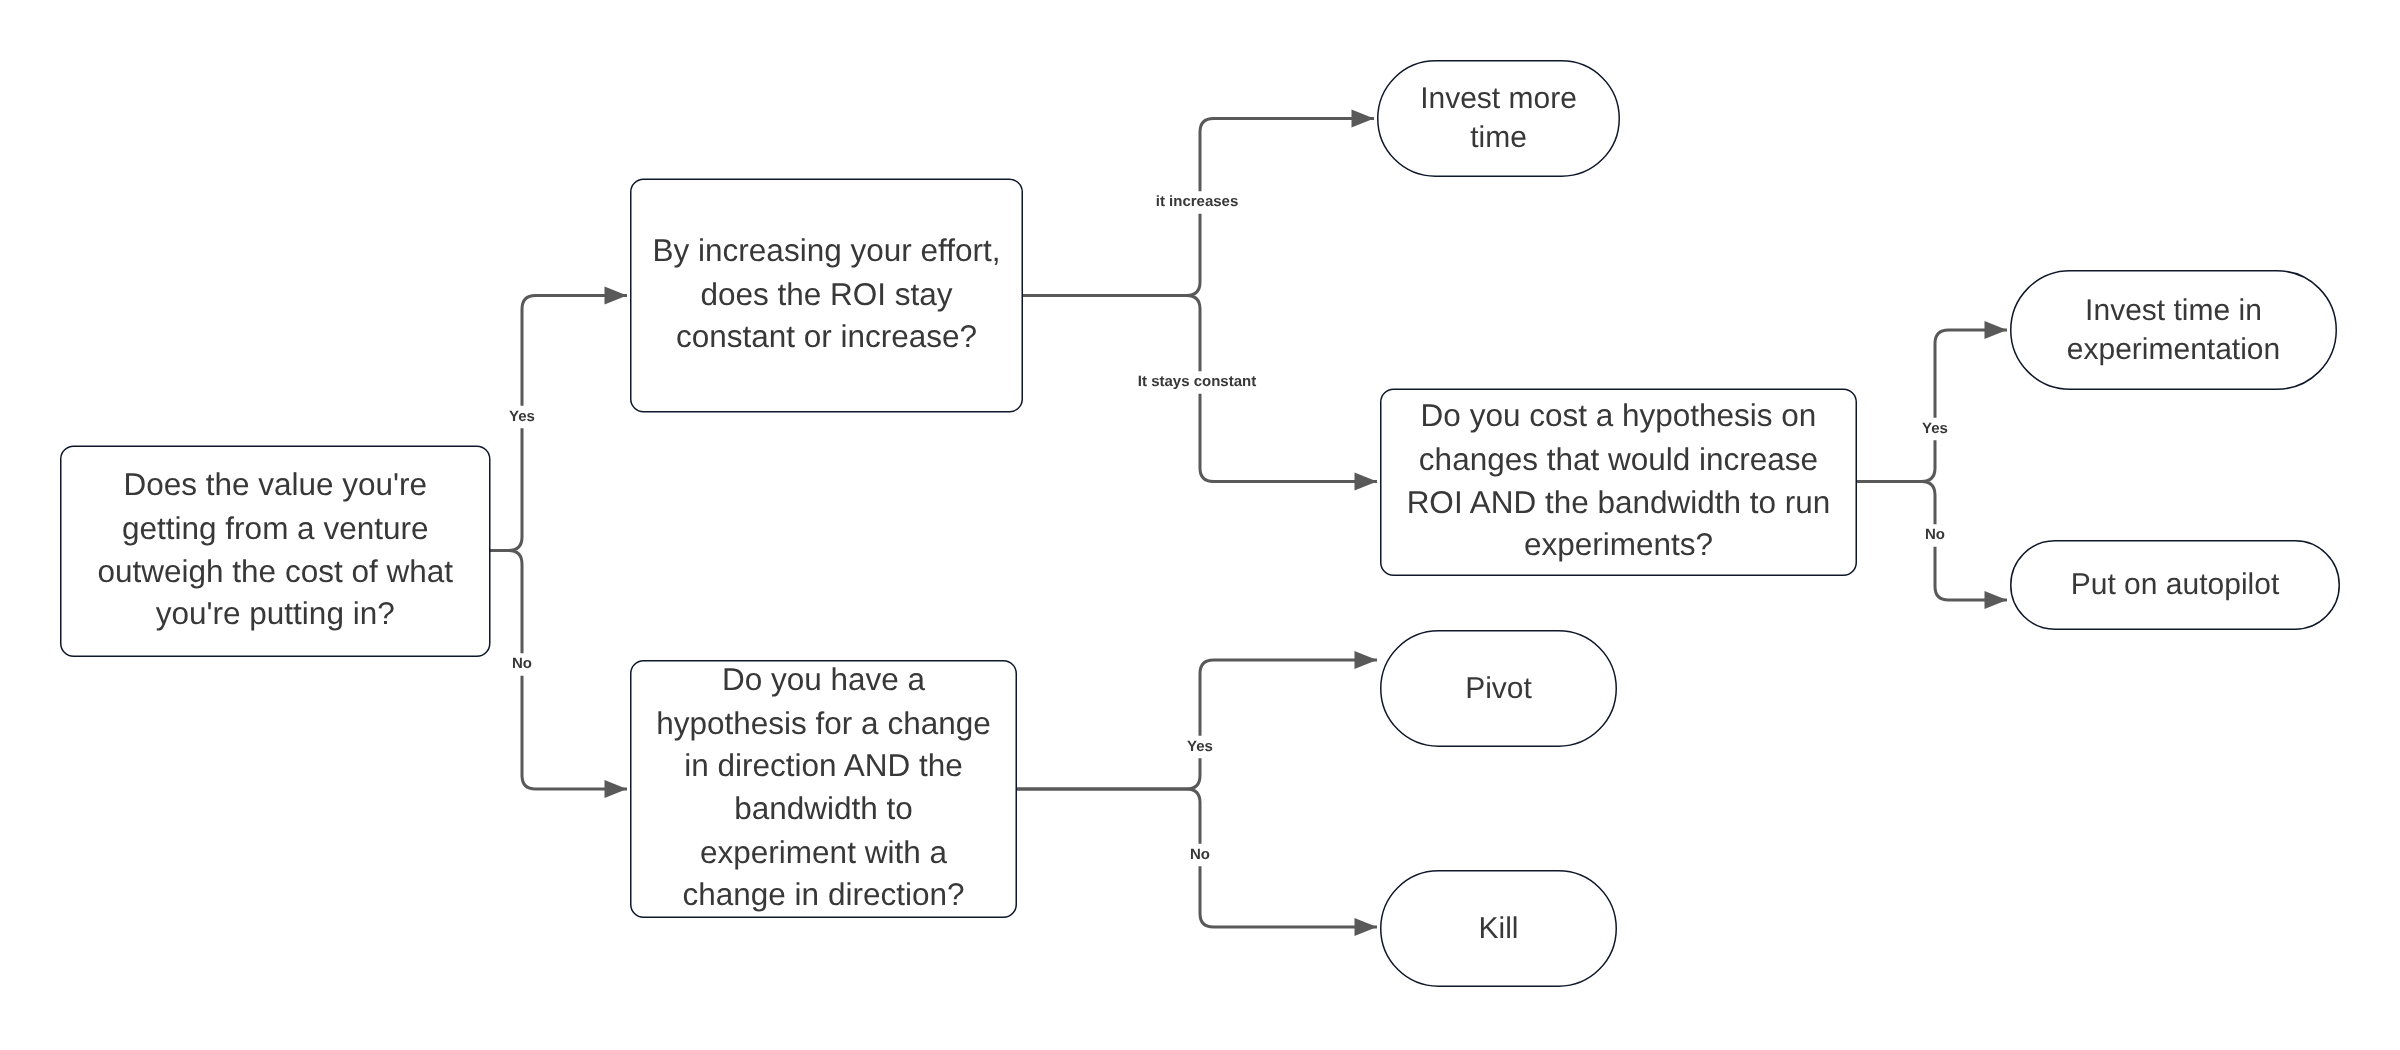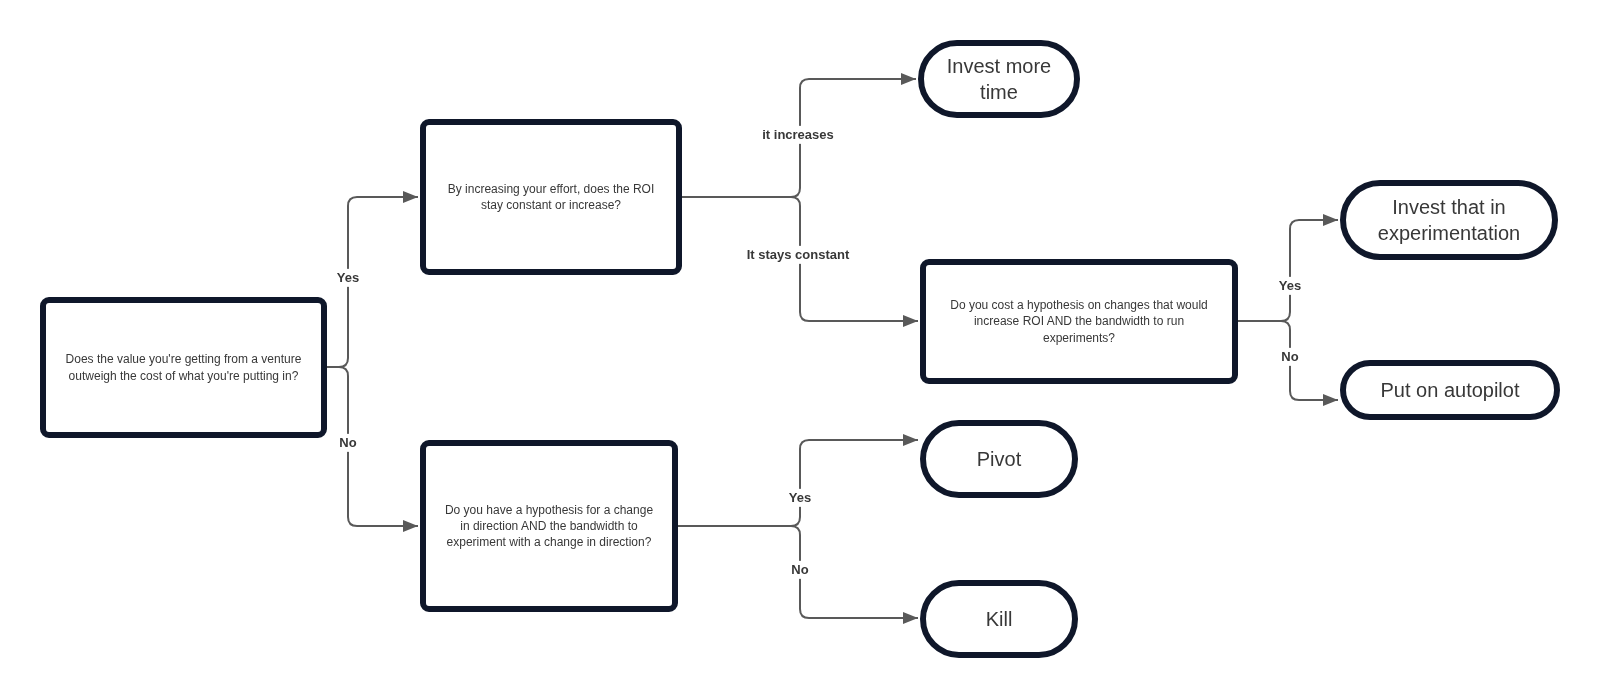--- a/index.html
+++ b/index.html
@@ -20,49 +20,49 @@
   #edges-layer {
     position: absolute;
     left: 0; top: 0;
     width: 1600px; height: 700px;
     z-index: 1;
   }
   .node {
     position: absolute;
     box-sizing: border-box;
     background: #ffffff;
-    border: 6px solid #0f172a;
+    border: 1px solid #0f172a;
     display: flex;
     align-items: center;
     justify-content: center;
     text-align: center;
     color: #383838;
     z-index: 2;
   }
   .node.rect {
     border-radius: 9px;
-    font-size: 12px;
+    font-size: 21px;
     line-height: 1.36;
     padding: 8px 11px;
   }
   .node.rect.tight {
     padding: 8px 16px;
   }
   .node.stadium {
     border-radius: 999px;
     font-size: 20px;
     line-height: 1.3;
     padding: 6px 14px;
   }
   .edge-label {
     position: absolute;
     transform: translate(-50%, -50%);
     background: #ffffff;
     color: #383838;
-    font-size: 13px;
+    font-size: 10px;
     font-weight: bold;
     line-height: 1.1;
     padding: 2px 5px;
     white-space: nowrap;
     z-index: 3;
   }
 </style>
 </head>
 <body>
 
@@ -91,21 +91,21 @@
       <div class="node rect" style="left: 420px; top: 119px; width: 262px; height: 156px;">
         <span>By increasing your effort, does the ROI stay constant or increase?</span>
       </div>
       <div class="node stadium" style="left: 918px; top: 40px; width: 162px; height: 78px;">
         <span>Invest more time</span>
       </div>
       <div class="node rect" style="left: 920px; top: 259px; width: 318px; height: 125px;">
         <span>Do you cost a hypothesis on changes that would increase ROI AND the bandwidth to run experiments?</span>
       </div>
       <div class="node stadium" style="left: 1340px; top: 180px; width: 218px; height: 80px;">
-        <span>Invest that in experimentation</span>
+        <span>Invest time in experimentation</span>
       </div>
       <div class="node stadium" style="left: 1340px; top: 360px; width: 220px; height: 60px;">
         <span>Put on autopilot</span>
       </div>
       <div class="node rect tight" style="left: 420px; top: 440px; width: 258px; height: 172px;">
         <span>Do you have a hypothesis for a change in direction AND the bandwidth to experiment with a change in direction?</span>
       </div>
       <div class="node stadium" style="left: 920px; top: 400px; width: 158px; height: 78px; margin-top: 20px;">
         <span>Pivot</span>
       </div>

